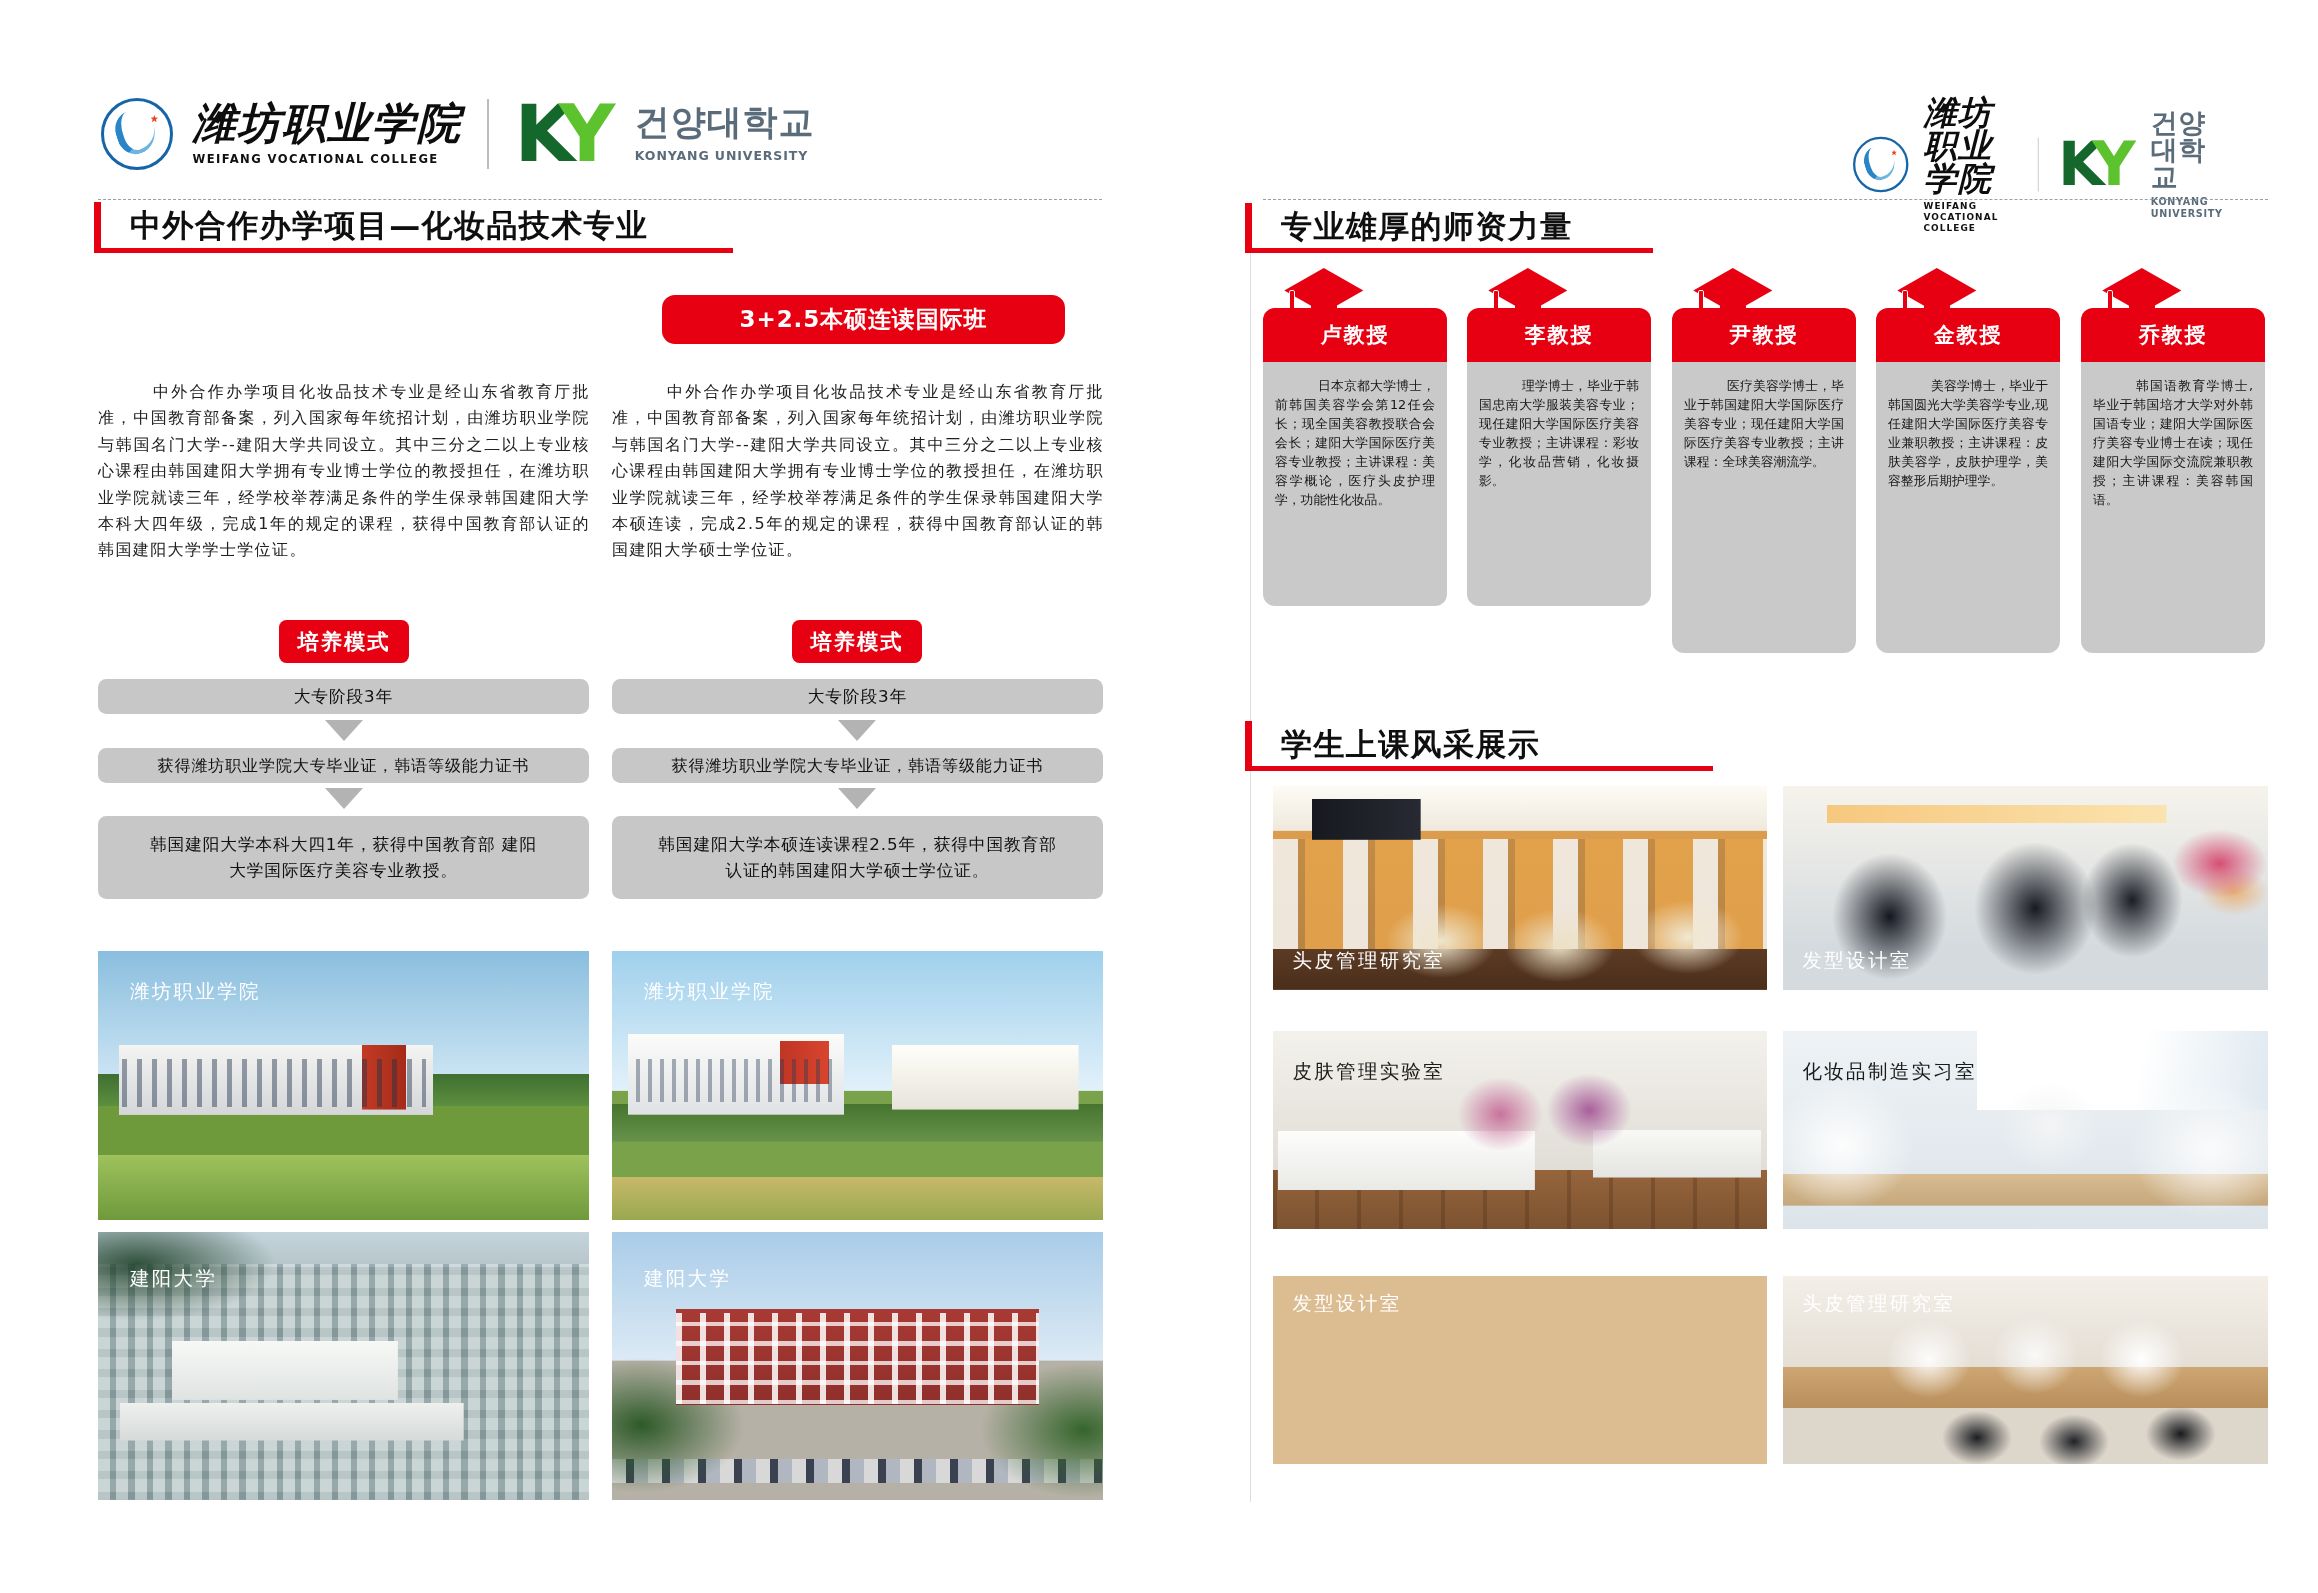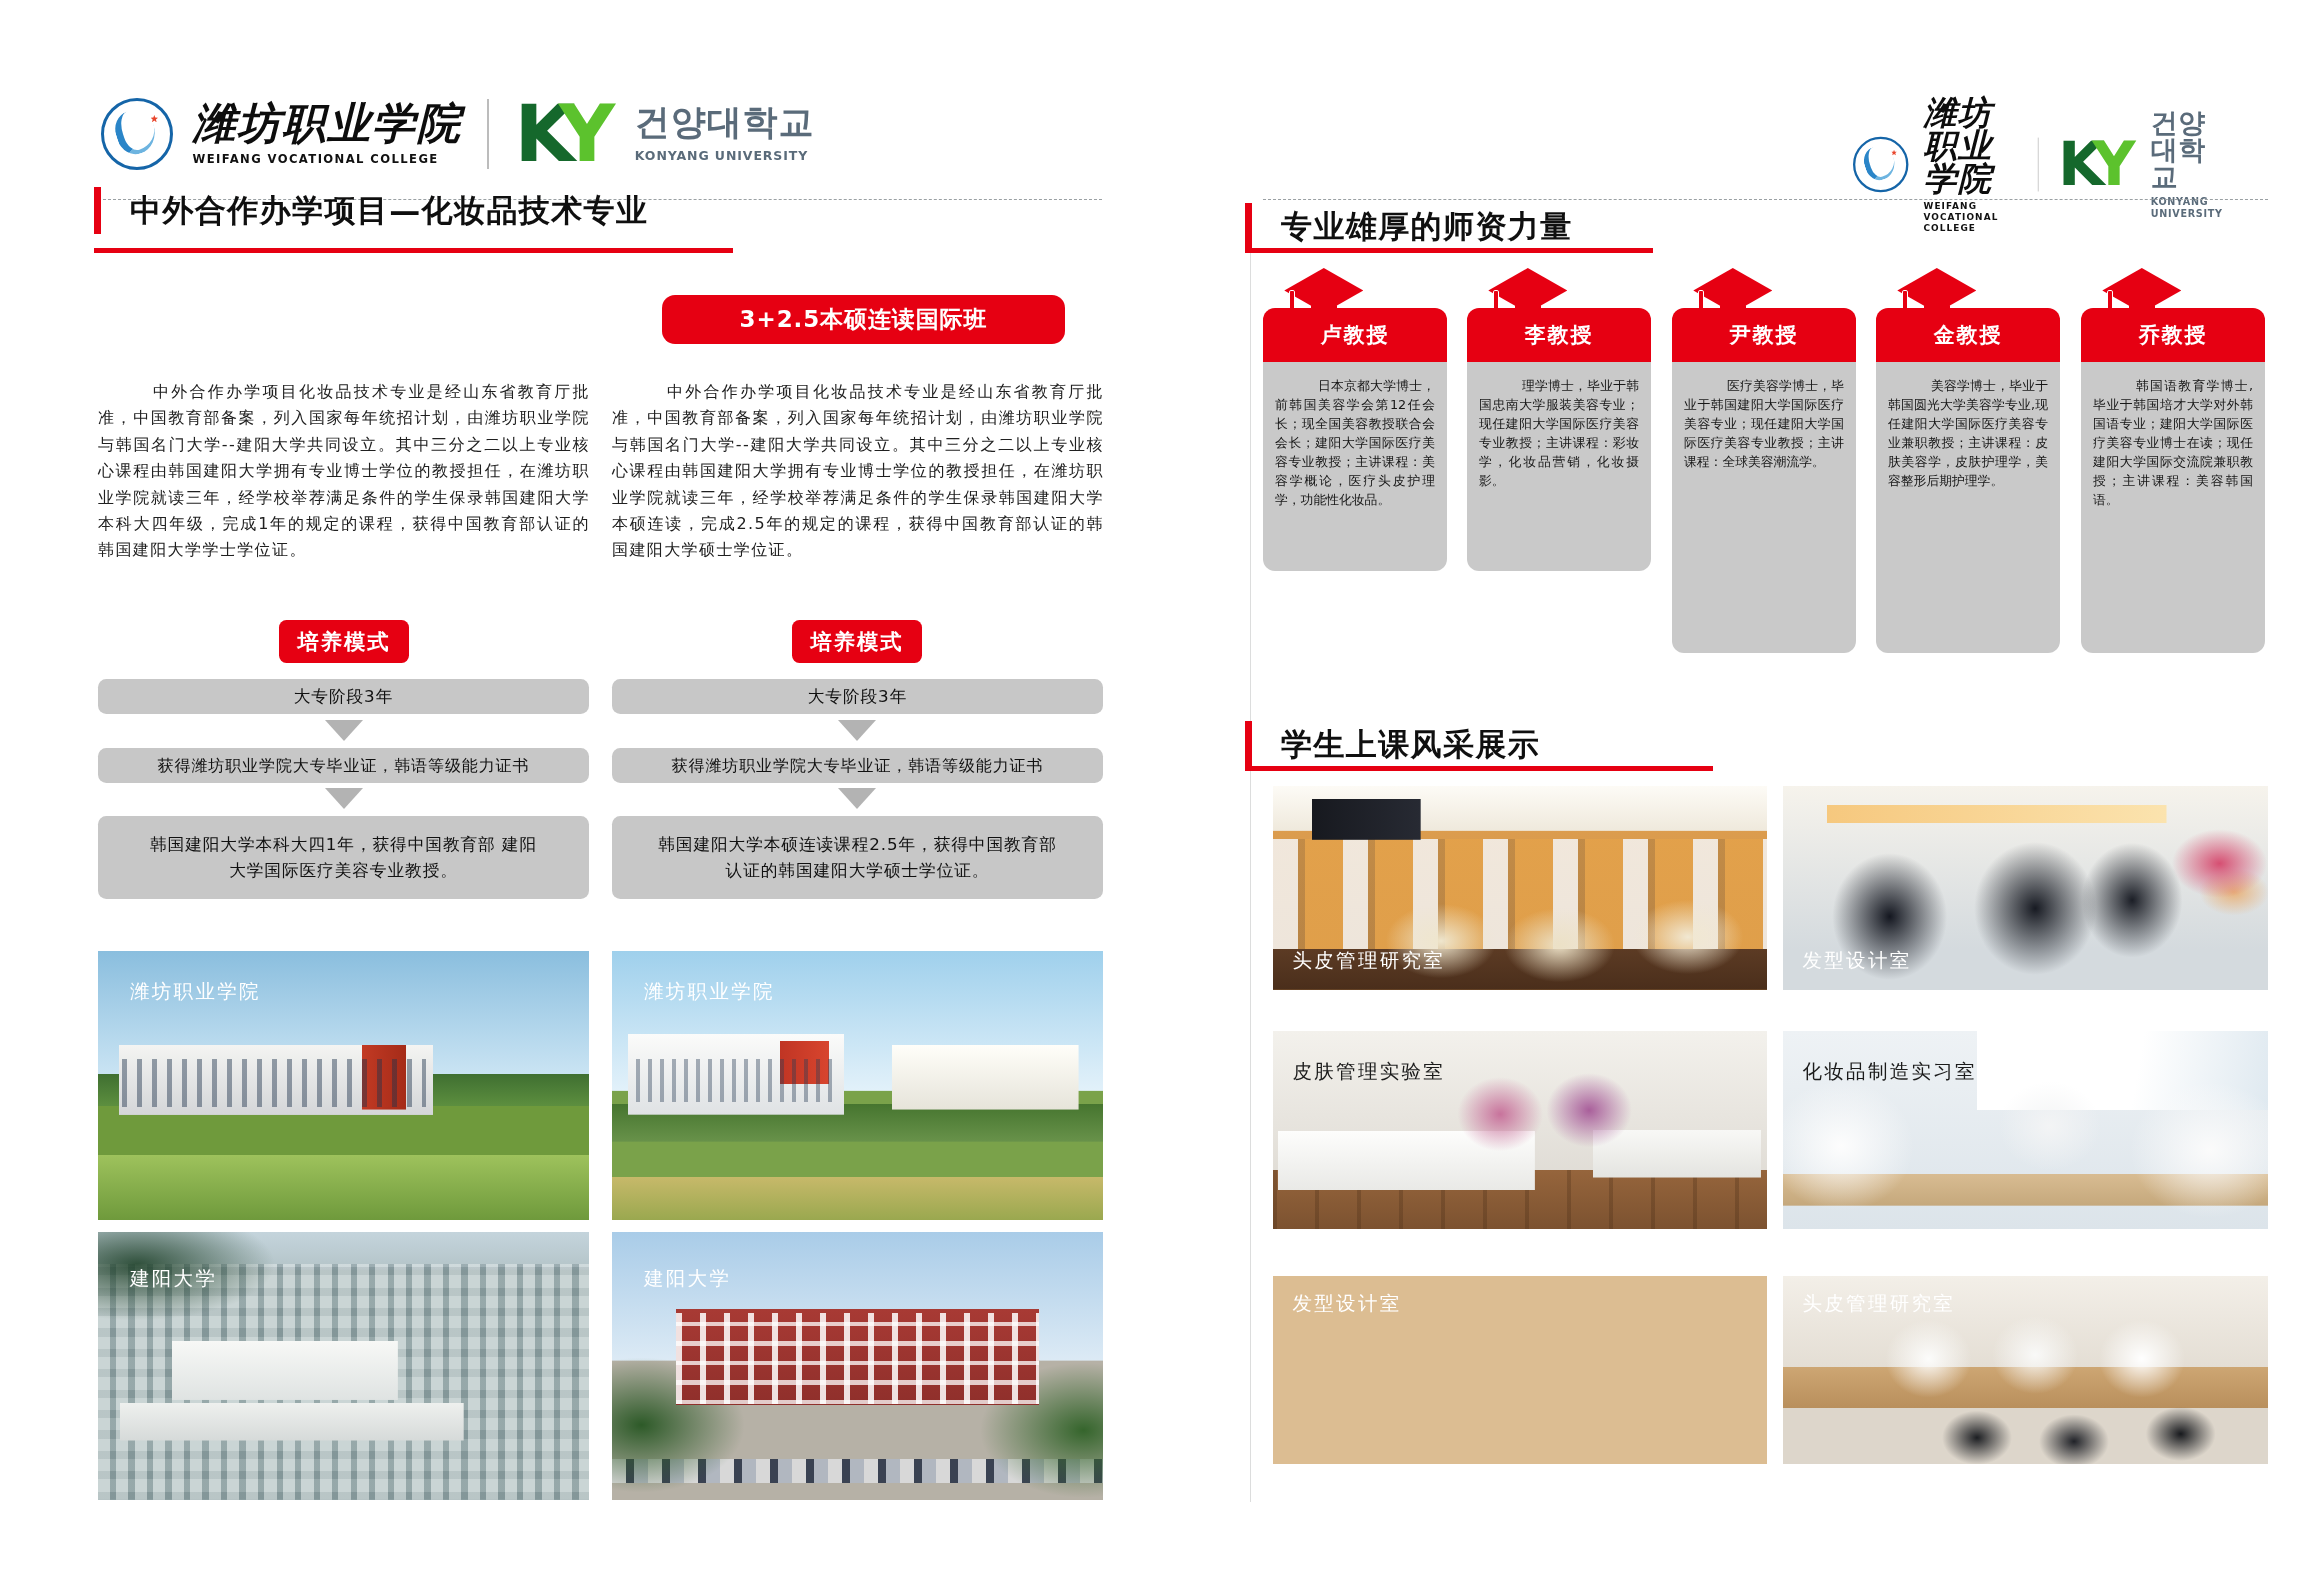--- a/index.html
+++ b/index.html
@@ -47,21 +47,21 @@
   .flow-arrow{width:0;height:0;border-left:19.5px solid transparent;border-right:19.5px solid transparent;
               border-top:21.3px solid #b3b3b3;}
 
   
   .prof-card{position:absolute;width:184px;}
   .prof-head{position:relative;height:54px;background:#e60012;border-radius:12px 12px 0 0;
              display:flex;align-items:center;justify-content:center;}
   .prof-name{color:#fff;font-size:21px;font-weight:bold;letter-spacing:1.9px;}
   .prof-body{background:#c9c9c9;border-radius:0 0 12px 12px;padding:14px 12px;box-sizing:border-box;
              font-size:12.8px;line-height:19px;text-align:justify;color:#161616;text-indent:43px;overflow:hidden;}
-  .body-short{height:209px;}
+  .body-short{height:244px;}
   .body-tall{height:291px;}
   .cap{position:absolute;top:-40px;left:12px;width:97px;height:60px;pointer-events:none;}
   .cap-board{position:absolute;left:9.3px;top:0;width:79px;height:45px;background:#e60012;
              clip-path:polygon(50% 0,100% 50%,50% 100%,0 50%);}
   .cap-base{position:absolute;left:36px;top:36px;width:26px;height:12px;background:#e60012;border-radius:1.9px;}
   .cap-tassel{position:absolute;left:14px;top:22px;width:3.7px;height:52px;background:#e60012;border:1.4px solid #fff;border-radius:1.9px;}
   .cap-tassel::after{content:"";position:absolute;left:-3.7px;bottom:-9.3px;width:9.3px;height:9.3px;background:#e60012;
              border:1.4px solid #fff;border-radius:50%;}
 
   
@@ -207,21 +207,21 @@
     <div>
       <div class="brand-kr">건양대학교</div>
       <div class="brand-kr-en">KONYANG UNIVERSITY</div>
     </div>
   </div>
 
   <div class="abs dashline" style="left:98px;top:199px;width:1004px;"></div>
   <div class="abs dashline" style="left:1263px;top:199px;width:1005px;"></div>
   <div class="abs page-fold" style="left:1250px;top:204px;height:1298px;"></div>
 
-  <div class="abs sec-title" style="left:94px;top:187px;">
+  <div class="abs sec-title" style="left:94px;top:202px;">
     <div class="sec-bar"></div>
     <div class="sec-text">中外合作办学项目—化妆品技术专业</div>
   </div>
   <div class="abs sec-underline" style="left:94px;top:248px;width:639px;"></div>
 
   <div class="abs red-btn" style="left:662px;top:295px;width:403px;height:49px;">3+2.5本硕连读国际班</div>
 
   <div class="abs para" style="left:98px;top:379px;">中外合作办学项目化妆品技术专业是经山东省教育厅批准，中国教育部备案，列入国家每年统招计划，由潍坊职业学院与韩国名门大学--建阳大学共同设立。其中三分之二以上专业核心课程由韩国建阳大学拥有专业博士学位的教授担任，在潍坊职业学院就读三年，经学校举荐满足条件的学生保录韩国建阳大学本科大四年级，完成1年的规定的课程，获得中国教育部认证的韩国建阳大学学士学位证。</div>
   <div class="abs para" style="left:612px;top:379px;">中外合作办学项目化妆品技术专业是经山东省教育厅批准，中国教育部备案，列入国家每年统招计划，由潍坊职业学院与韩国名门大学--建阳大学共同设立。其中三分之二以上专业核心课程由韩国建阳大学拥有专业博士学位的教授担任，在潍坊职业学院就读三年，经学校举荐满足条件的学生保录韩国建阳大学本硕连读，完成2.5年的规定的课程，获得中国教育部认证的韩国建阳大学硕士学位证。</div>
 

